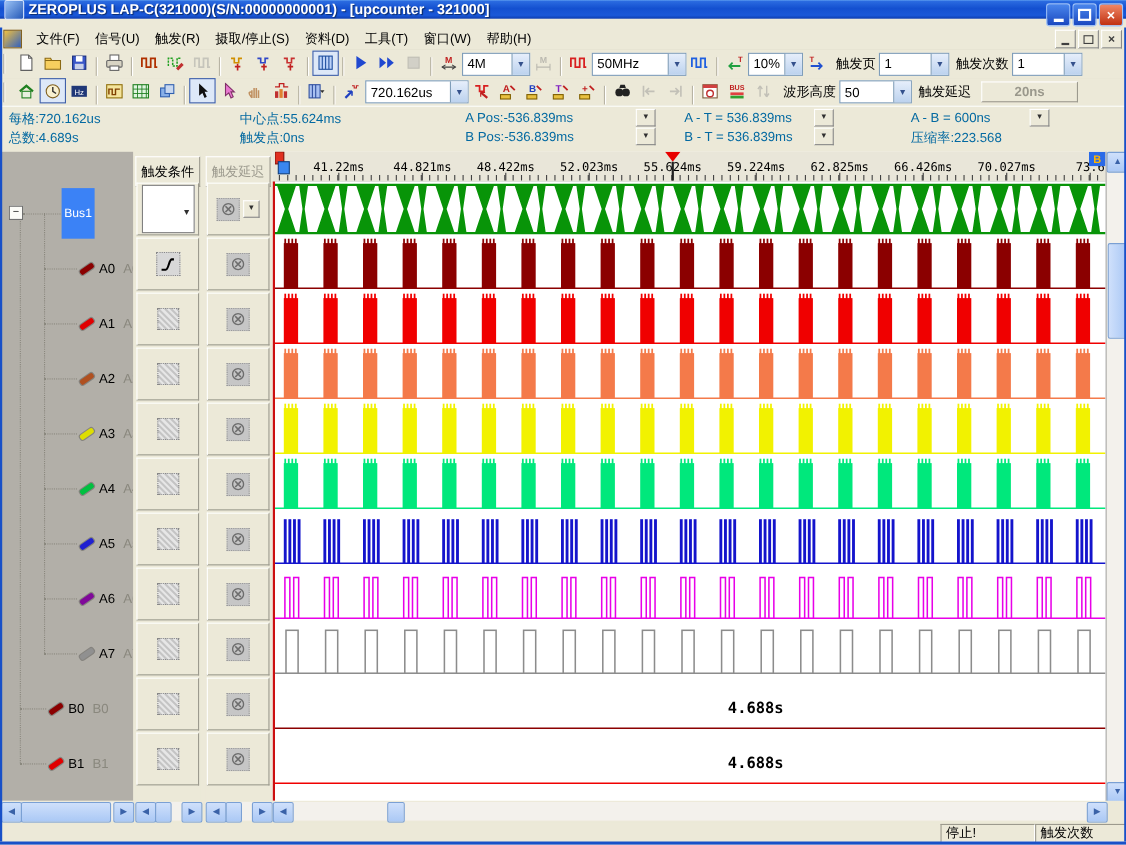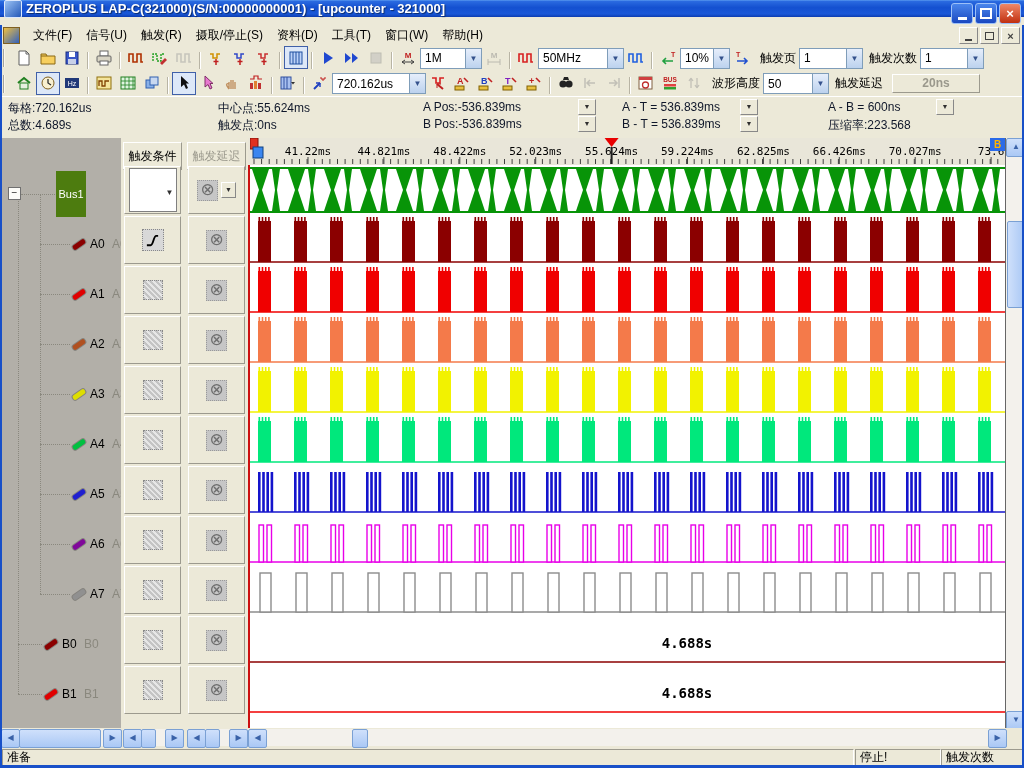--- a/index.html
+++ b/index.html
@@ -45,33 +45,33 @@
   .tlabel{font-size:12px;margin:0 3px 0 6px;white-space:nowrap;}
   .combo{display:inline-flex;height:19px;border:1px solid #7f9db9;background:#fff;align-items:center;flex:none;}
   .cval{font-size:12px;padding:0 4px;flex:1;white-space:nowrap;overflow:hidden;}
   .cbtn{width:15px;height:100%;border-left:1px solid #7f9db9;display:flex;align-items:center;justify-content:center;
     background:linear-gradient(180deg,#e6eefb,#bcd2ee);font-size:8px;color:#34518c;}
   .delaybox{width:86px;height:17px;border:1px solid;border-color:#fff #9c9a8e #9c9a8e #fff;background:#ece9d8;
     color:#9a988c;font-weight:bold;font-size:12px;text-align:center;line-height:17px;margin-left:6px;}
   
   #infobar{position:absolute;left:0;top:96px;width:1024px;height:38px;background:#ece9d8;
     border-top:1px solid #fff;border-bottom:1px solid #aca899;font-size:12px;}
-  .info{position:absolute;white-space:nowrap;color:#0f172a;}
+  .info{position:absolute;white-space:nowrap;color:#0369a1;}
   .drop{position:absolute;width:16px;height:14px;border:1px solid;border-color:#fff #888 #888 #fff;
     background:#ece9d8;font-size:7px;color:#303030;text-align:center;line-height:13px;}
   
   #main{position:absolute;left:0;top:134px;width:1024px;height:594px;background:#ece9d8;}
   .colhdr{position:absolute;top:4px;height:26px;background:#ece9d8;border:1px solid;
     border-color:#fff #9c9a8e #9c9a8e #fff;text-align:center;font-size:12px;line-height:26px;}
   #chan-panel{position:absolute;left:0;top:4px;width:121px;height:590px;background:#b2afa8;}
   #chan-rows{position:absolute;left:0;top:31px;width:121px;height:550px;overflow:hidden;}
   .chrow{position:relative;height:50px;}
   .minus{position:absolute;left:8px;top:18px;width:11px;height:11px;border:1px solid #707070;background:#fcfcf8;
     font-size:10px;line-height:9px;text-align:center;color:#202020;}
-  .busbox{position:absolute;left:56px;top:2px;width:30px;height:46px;background:#4d7c0f;color:#fff;
+  .busbox{position:absolute;left:56px;top:2px;width:30px;height:46px;background:#3b82f6;color:#fff;
     font-size:11px;display:flex;align-items:center;justify-content:center;}
   .pen{position:absolute;top:23px;width:14px;height:5px;border-radius:2px;transform:rotate(-35deg);
     box-shadow:0 0 0 1px rgba(0,0,0,.25);}
   .chname{position:absolute;top:18px;font-size:12px;color:#000;}
   .chport{position:absolute;top:18px;font-size:12px;color:#8a887e;}
   .hstub{position:absolute;top:25px;border-top:1px dotted #8a887e;}
   .treev{position:absolute;border-left:1px dotted #8a887e;}
   #trig-col,#filt-col{position:absolute;top:4px;width:59px;height:590px;background:#ece9d8;}
   #trig-col{left:123px;} #filt-col{left:187px;}
   .cellrows{position:absolute;left:0;top:27px;width:59px;}
@@ -228,21 +228,21 @@
             <rect x="3" y="3" width="10" height="10" fill="#b8b4a8" stroke="#888"></rect>
           </svg>
         </span><span class="tsep"></span><span class="tbtn">
           <svg viewBox="0 0 16 16">
             <text x="8" y="8" font-size="8" font-weight="bold" fill="#c02020" text-anchor="middle">M</text>
             <path d="M2 12h12" stroke="#404040"></path>
             <path d="M5 10l-3 2 3 2M11 10l3 2-3 2" stroke="#404040" fill="none"></path>
           </svg>
         </span></span>
     <span class="combo" style="width:60px">
-      <span class="cval">1M</span>
+      <span class="cval">4M</span>
       <span class="cbtn">▼</span>
     </span>
     <span><span class="tbtn dis">
           <svg viewBox="0 0 16 16">
             <text x="8" y="8" font-size="8" font-weight="bold" fill="#808080" text-anchor="middle">M</text>
             <path d="M2 12h12M2 9v6M14 9v6" stroke="#808080"></path>
           </svg>
         </span><span class="tsep"></span><span class="tbtn">
           <svg viewBox="0 0 16 16">
             <path d="M1 12V4h4v8h4V4h4v8h2" fill="none" stroke="#d82020" stroke-width="1.6"></path>
@@ -1567,20 +1567,19 @@
       <span class="hbtn" style="left:42px">▶</span>
     </div>
     <div class="hsb" style="left:248px;width:757px">
       <span class="hbtn" style="left:0">◀</span>
       <span class="hthumb" style="left:104px;width:14px"></span>
       <span class="hbtn" style="left:740px">▶</span>
     </div>
   </div>
 
   <div id="statusbar">
-    <span class="spanel" style="left:2px;width:842px">准备</span>
     <span class="spanel" style="left:855px;width:76px">停止!</span>
     <span class="spanel" style="left:941px;width:74px">触发次数</span>
   </div>
   <div id="bluebottom"></div>
   <div id="framel"></div>
   <div id="framer"></div>
 </div>
 
 </body></html>

